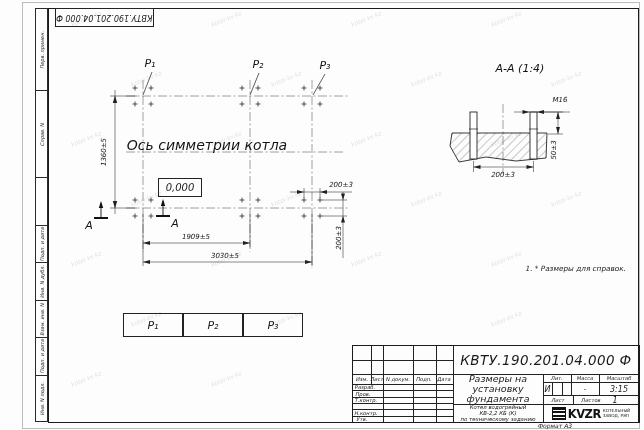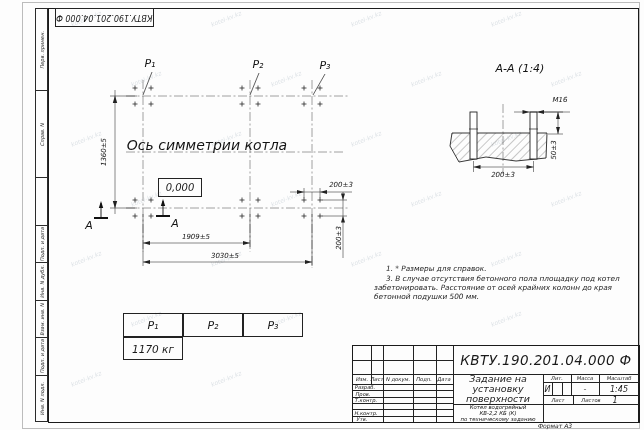--- a/index.html
+++ b/index.html
@@ -18,21 +18,21 @@
   .strip .cell:last-child{border-bottom:none;}
   .vtxt{writing-mode:vertical-rl;transform:rotate(180deg);font-size:5px;font-style:italic;white-space:nowrap;color:#222;}
   .stamp{left:55px;top:8px;width:97px;height:17px;border:0.9px solid #222;display:flex;align-items:center;justify-content:center;}
   .stamp span{transform:rotate(180deg);font-size:8px;font-style:italic;white-space:nowrap;}
   
   .lbl{position:absolute;font-style:italic;white-space:nowrap;transform:translate(-50%,-50%);color:#141414;}
   .r90{transform:translate(-50%,-50%) rotate(-90deg);}
   .f7{font-size:7px;}.f10{font-size:14px;}.f11{font-size:11px;}
   .levelbox{left:158px;top:178px;width:42px;height:17px;border:1px solid #222;display:flex;align-items:center;justify-content:center;font-style:italic;font-size:10px;}
   
-  .notes{left:374px;top:264px;width:252px;}
+  .notes{left:374px;top:264px;width:252px;text-align:right;}
   .notes p{margin:0 0 1px;text-indent:12px;font-size:7.3px;line-height:1.24;font-style:italic;color:#1d1d1d;}
   
   .ltab{left:123px;top:313px;width:180px;height:47px;display:grid;grid-template-columns:1fr 1fr 1fr;grid-template-rows:24px 23px;}
   .ltab div{border:0.8px solid #222;display:flex;align-items:center;justify-content:center;font-style:italic;}
   .ltab .h{font-size:11px;}
   .ltab .v{font-size:10.5px;}
   
   .tb{left:352px;top:345px;width:286px;height:76px;border:1.3px solid #1b1b1b;box-sizing:content-box;}
   .tb .hl{position:absolute;background:#222;height:0.8px;}
   .tb .vl{position:absolute;background:#222;width:0.8px;}
@@ -177,28 +177,26 @@
   <span class="lbl f11" style="left:89px;top:225px">А</span>
   <span class="lbl f11" style="left:175px;top:223px">А</span>
 
   <span class="lbl f11" style="left:520px;top:68px">А-А (1:4)</span>
   <span class="lbl f7" style="left:560px;top:100px">М16</span>
   <span class="lbl f7 r90" style="left:554px;top:150px">50±3</span>
   <span class="lbl f7" style="left:503px;top:175px">200±3</span>
 
   <div class="abs notes">
     <p>1. * Размеры для справок.</p>
-    <p>3. В случае отсутствия бетонного пола площадку под котел забетонировать. Расстояние от осей крайних колонн до края бетонной подушки 500 мм.</p>
   </div>
 
   <div class="abs ltab">
     <div class="h">P₁</div>
     <div class="h">P₂</div>
     <div class="h">P₃</div>
-    <div class="v">1170 кг</div>
   </div>
 
   <div class="abs tb">
 
     <div class="hl" style="left:0;top:14px;width:100px"></div>
     <div class="hl" style="left:0;top:28px;width:100px"></div>
     <div class="hl" style="left:0;top:38px;width:100px"></div>
     <div class="hl" style="left:0;top:44.3px;width:100px"></div>
     <div class="hl" style="left:0;top:50.7px;width:100px"></div>
     <div class="hl" style="left:0;top:57px;width:100px"></div>
@@ -228,35 +226,43 @@
     <span class="t t5" style="left:91px;top:33px">Дата</span>
 
     <span class="t t5" style="left:12px;top:41.2px">Разраб.</span>
     <span class="t t5" style="left:10px;top:47.5px">Пров.</span>
     <span class="t t5" style="left:13px;top:53.8px">Т.контр.</span>
     <span class="t t5" style="left:13px;top:66.5px">Н.контр.</span>
     <span class="t t5" style="left:9px;top:72.8px">Утв.</span>
 
     <span class="t doc" style="left:193px;top:14px">КВТУ.190.201.04.000 Ф</span>
 
-    <div class="ttl">Задание на установку поверхности</div>
+    <div class="ttl">Размеры на установку фундамента</div>
     <div class="prod">
       <span>Котел водогрейный</span>
       <span>КВ-2,2 КБ (К)</span>
       <span>по техническому заданию</span>
     </div>
 
     <span class="t t5" style="left:204px;top:32px">Лит.</span>
     <span class="t t5" style="left:232px;top:32px">Масса</span>
     <span class="t t5" style="left:266px;top:32px">Масштаб</span>
     <span class="t t8" style="left:194.6px;top:42.5px">И</span>
     <span class="t t8" style="left:232px;top:42.5px">-</span>
-    <span class="t t8" style="left:266px;top:42.5px">1:45</span>
+    <span class="t t8" style="left:266px;top:42.5px">3:15</span>
 
     <span class="t t5" style="left:205px;top:53.5px">Лист</span>
     <span class="t t5" style="left:238px;top:53.5px">Листов</span>
     <span class="t t8" style="left:262px;top:53.5px">1</span>
 
+    <div class="comp">
+      <div class="logoicon"></div>
+      <span class="logotxt">KVZR</span>
+      <span class="compname">
+        <span style="display:block">КОТЕЛЬНЫЙ</span>
+        <span style="display:block">ЗАВОД, РЭП</span>
+      </span>
+    </div>
   </div>
 
   <div class="abs fmt">Формат А3</div>
 
 </div>
 
 </body></html>

